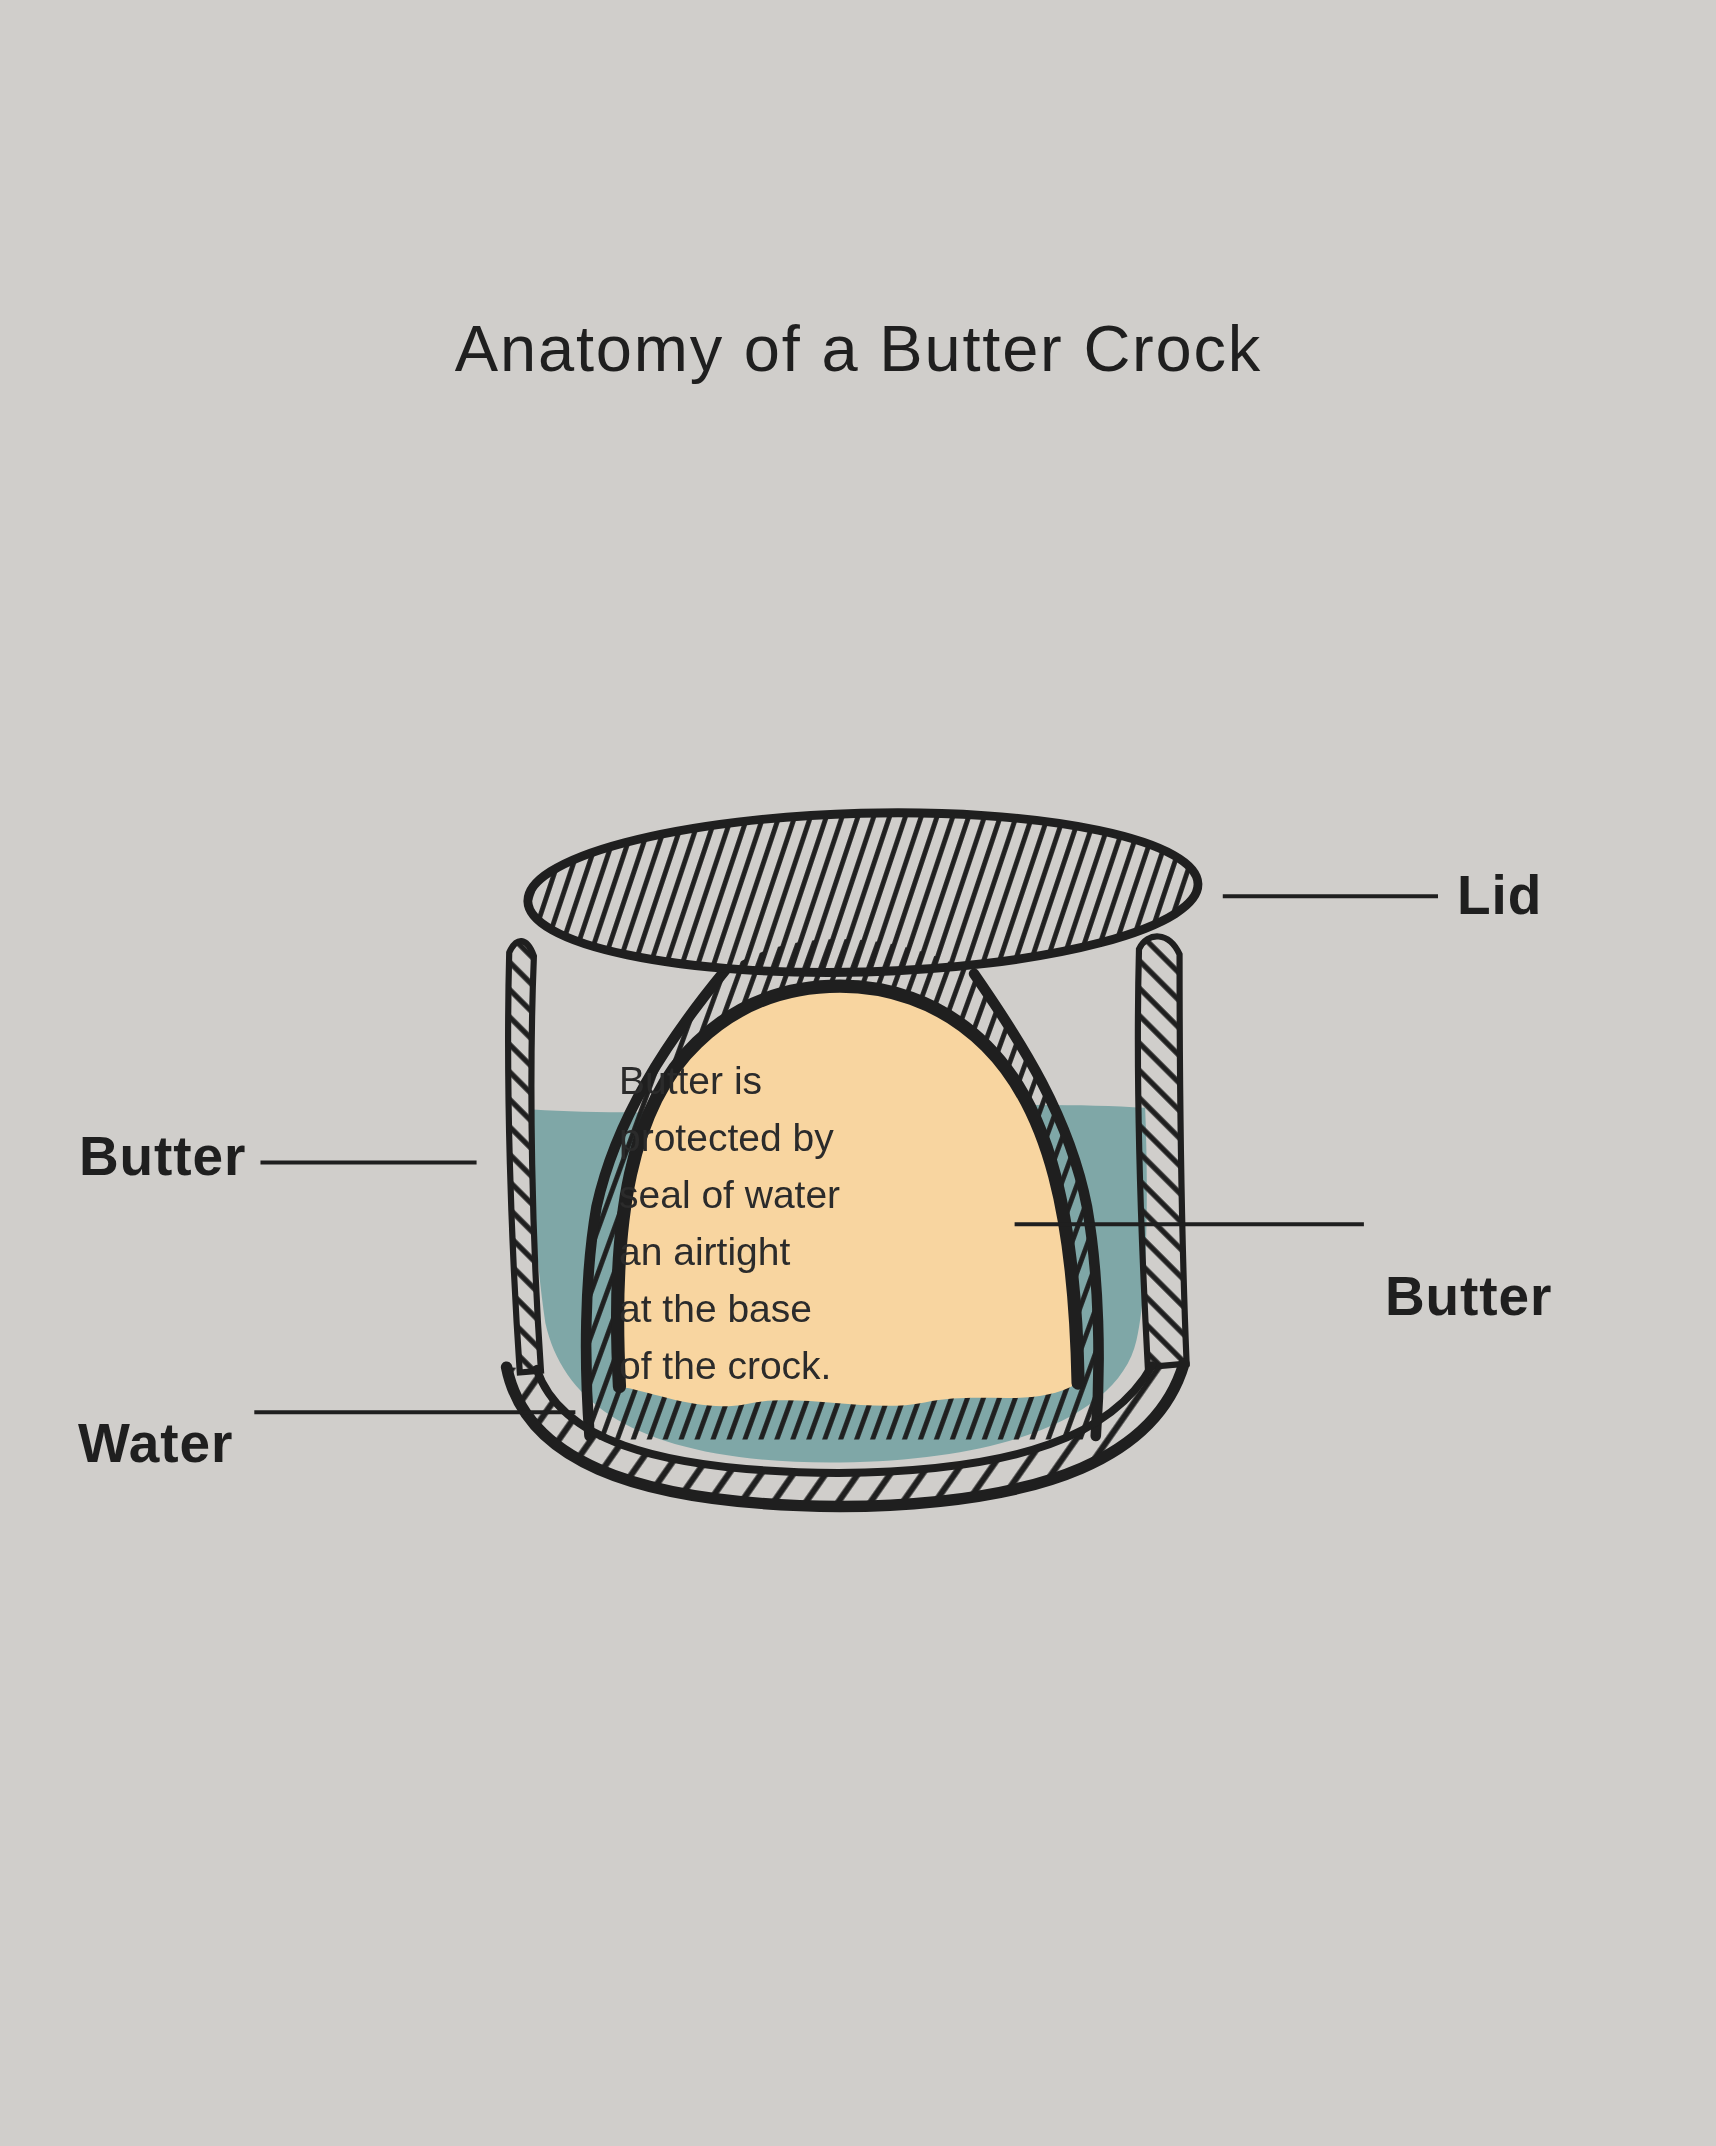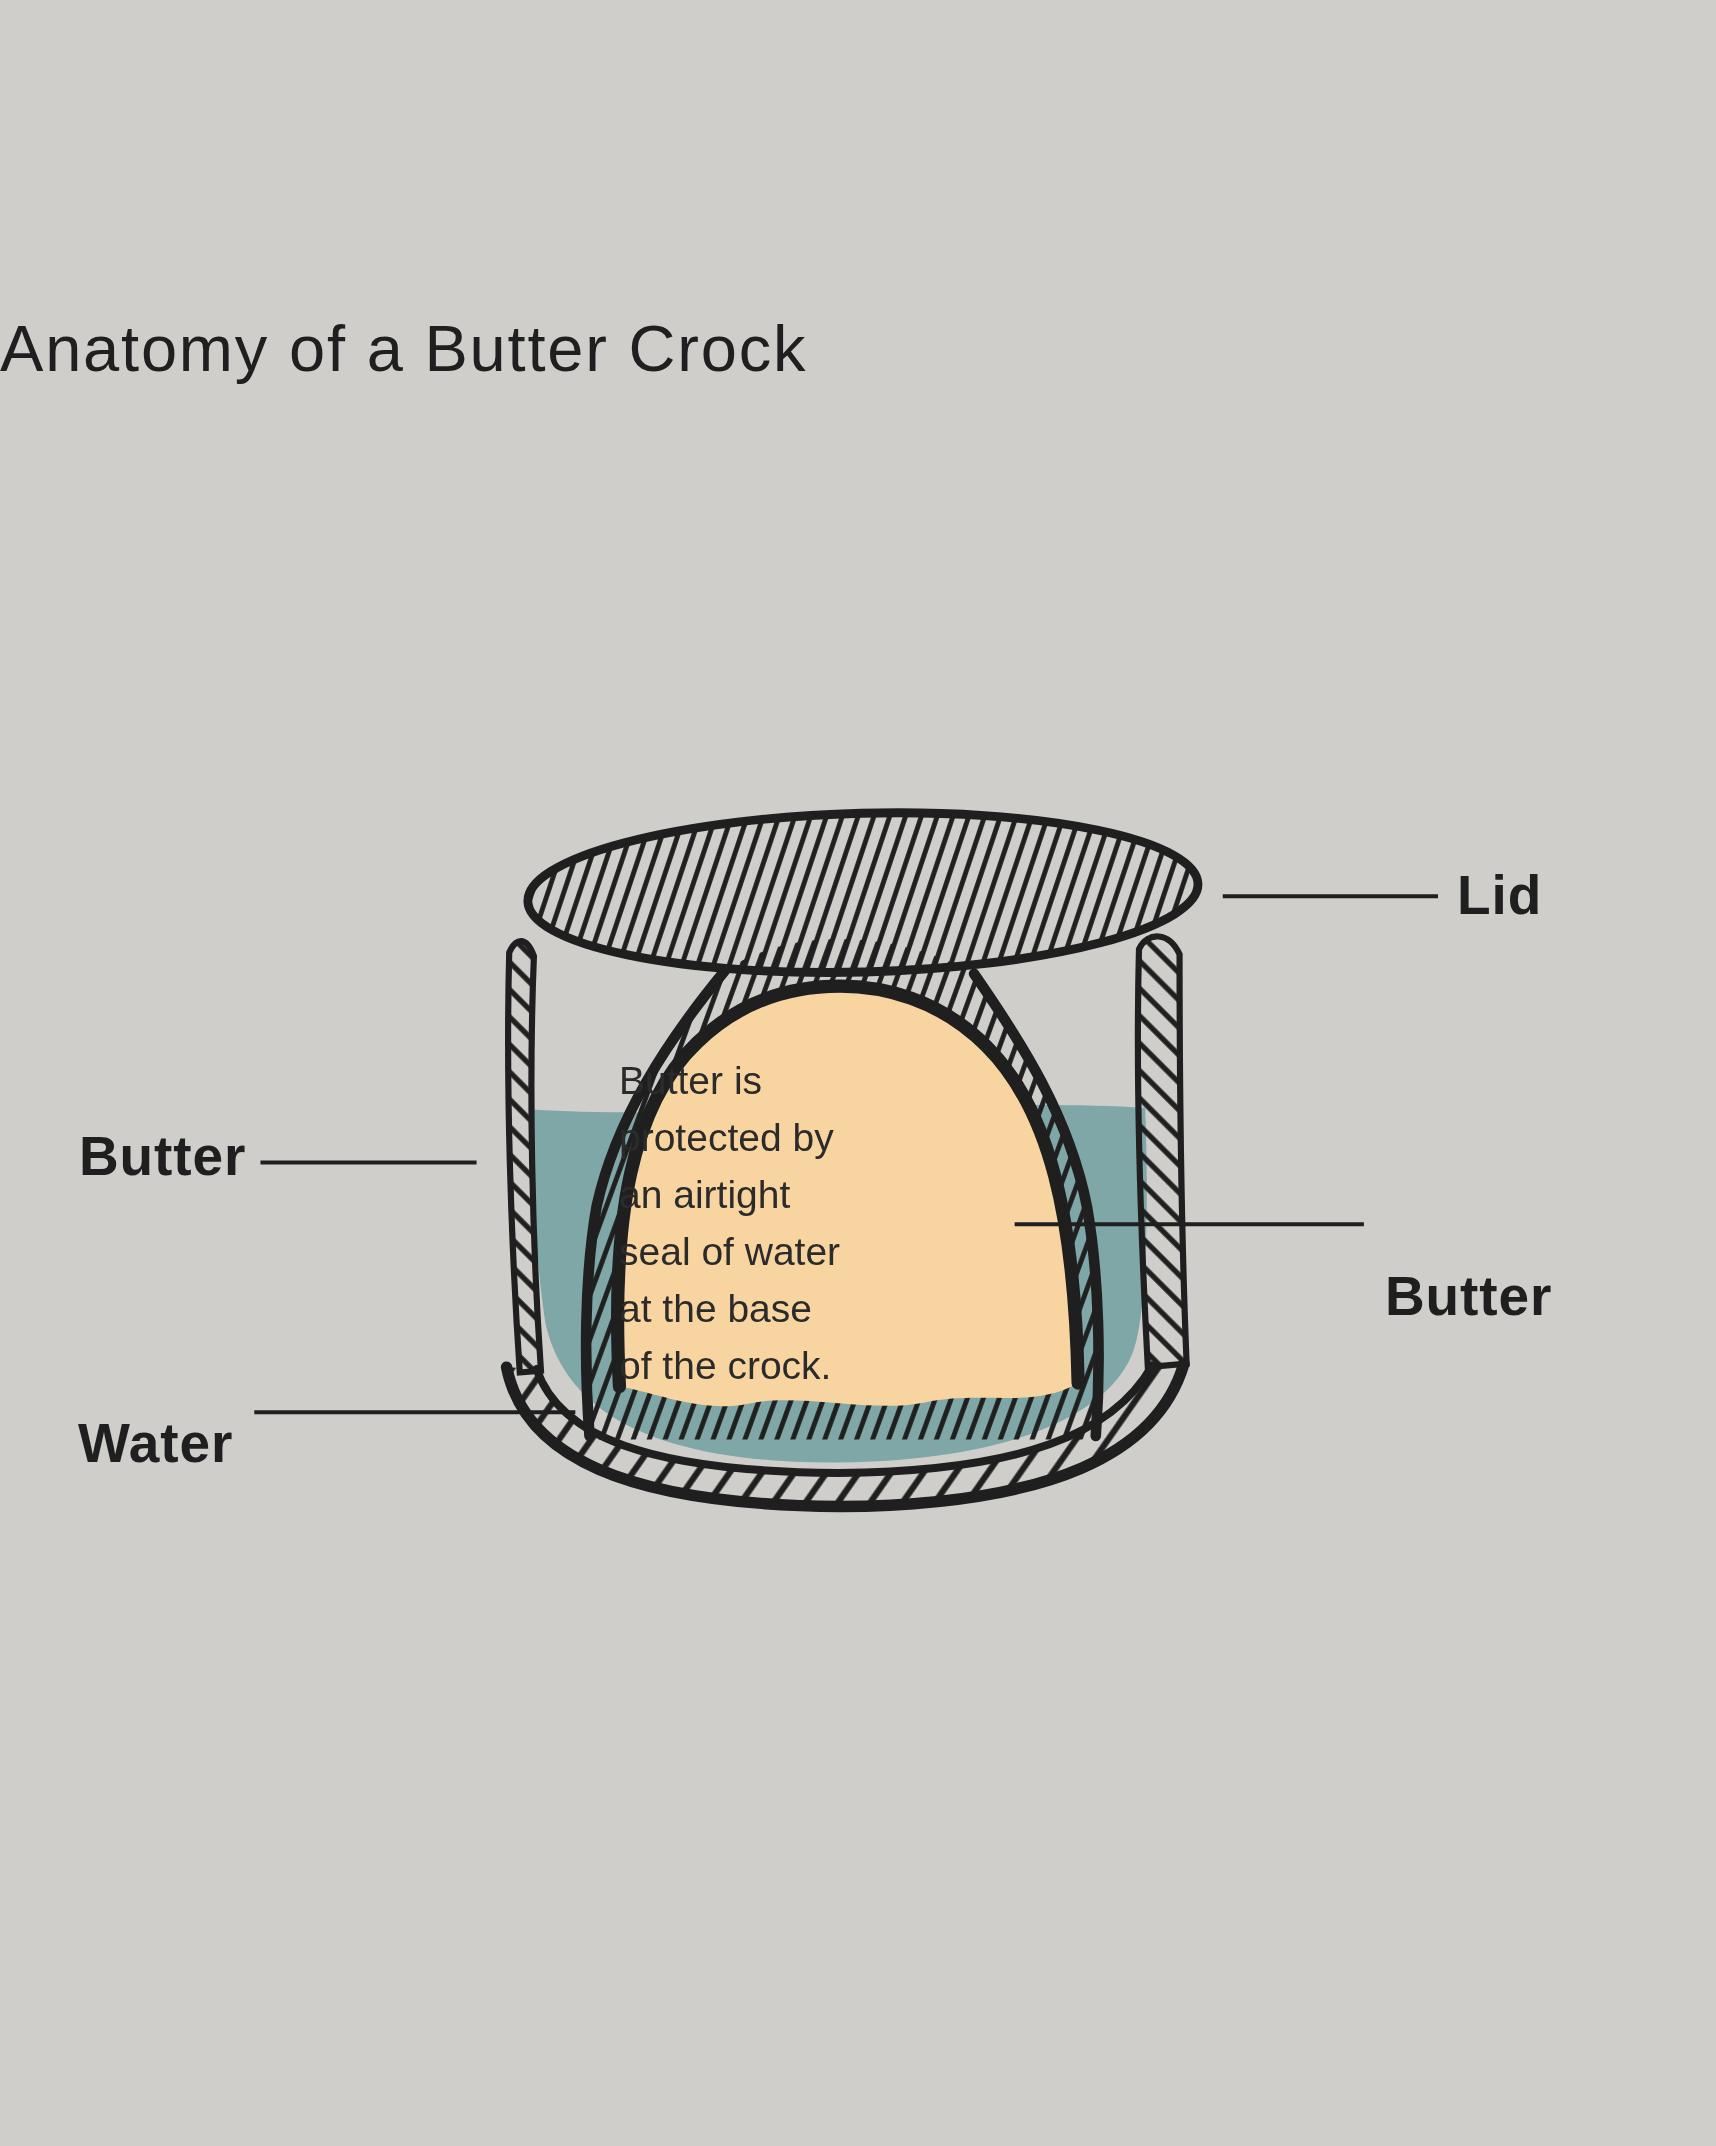--- a/index.html
+++ b/index.html
@@ -6,20 +6,21 @@
   .page{
     position:relative;
     width:1717px;height:2146px;
     background:var(--background,#d0cecb);
     font-family:"Liberation Sans", sans-serif;
     overflow:hidden;
   }
   .scene{position:absolute;left:0;top:0;width:1717px;height:2146px;}
   .title{
     position:absolute;top:311px;left:0;right:0;
+    text-align:center;
     font-size:65px;font-weight:200;letter-spacing:1.8px;
     color:var(--ink,#1f1f1f);
   }
   .label{
     position:absolute;
     font-size:55px;font-weight:700;letter-spacing:0.9px;
     color:var(--ink,#1f1f1f);
     white-space:nowrap;
   }
   .label-lid{left:1457px;top:863px;}
@@ -133,20 +134,20 @@
   <div class="title">Anatomy of a Butter Crock</div>
 
   <div class="label label-lid">Lid</div>
   <div class="label label-crock">Butter</div>
   <div class="label label-butter">Butter</div>
   <div class="label label-water">Water</div>
 
   <div class="annotation">
     <div>Butter is</div>
     <div>protected by</div>
+    <div>seal of water</div>
     <div>an airtight</div>
-    <div>seal of water</div>
     <div>at the base</div>
     <div>of the crock.</div>
   </div>
 
 </div>
 
 
 </body></html>

